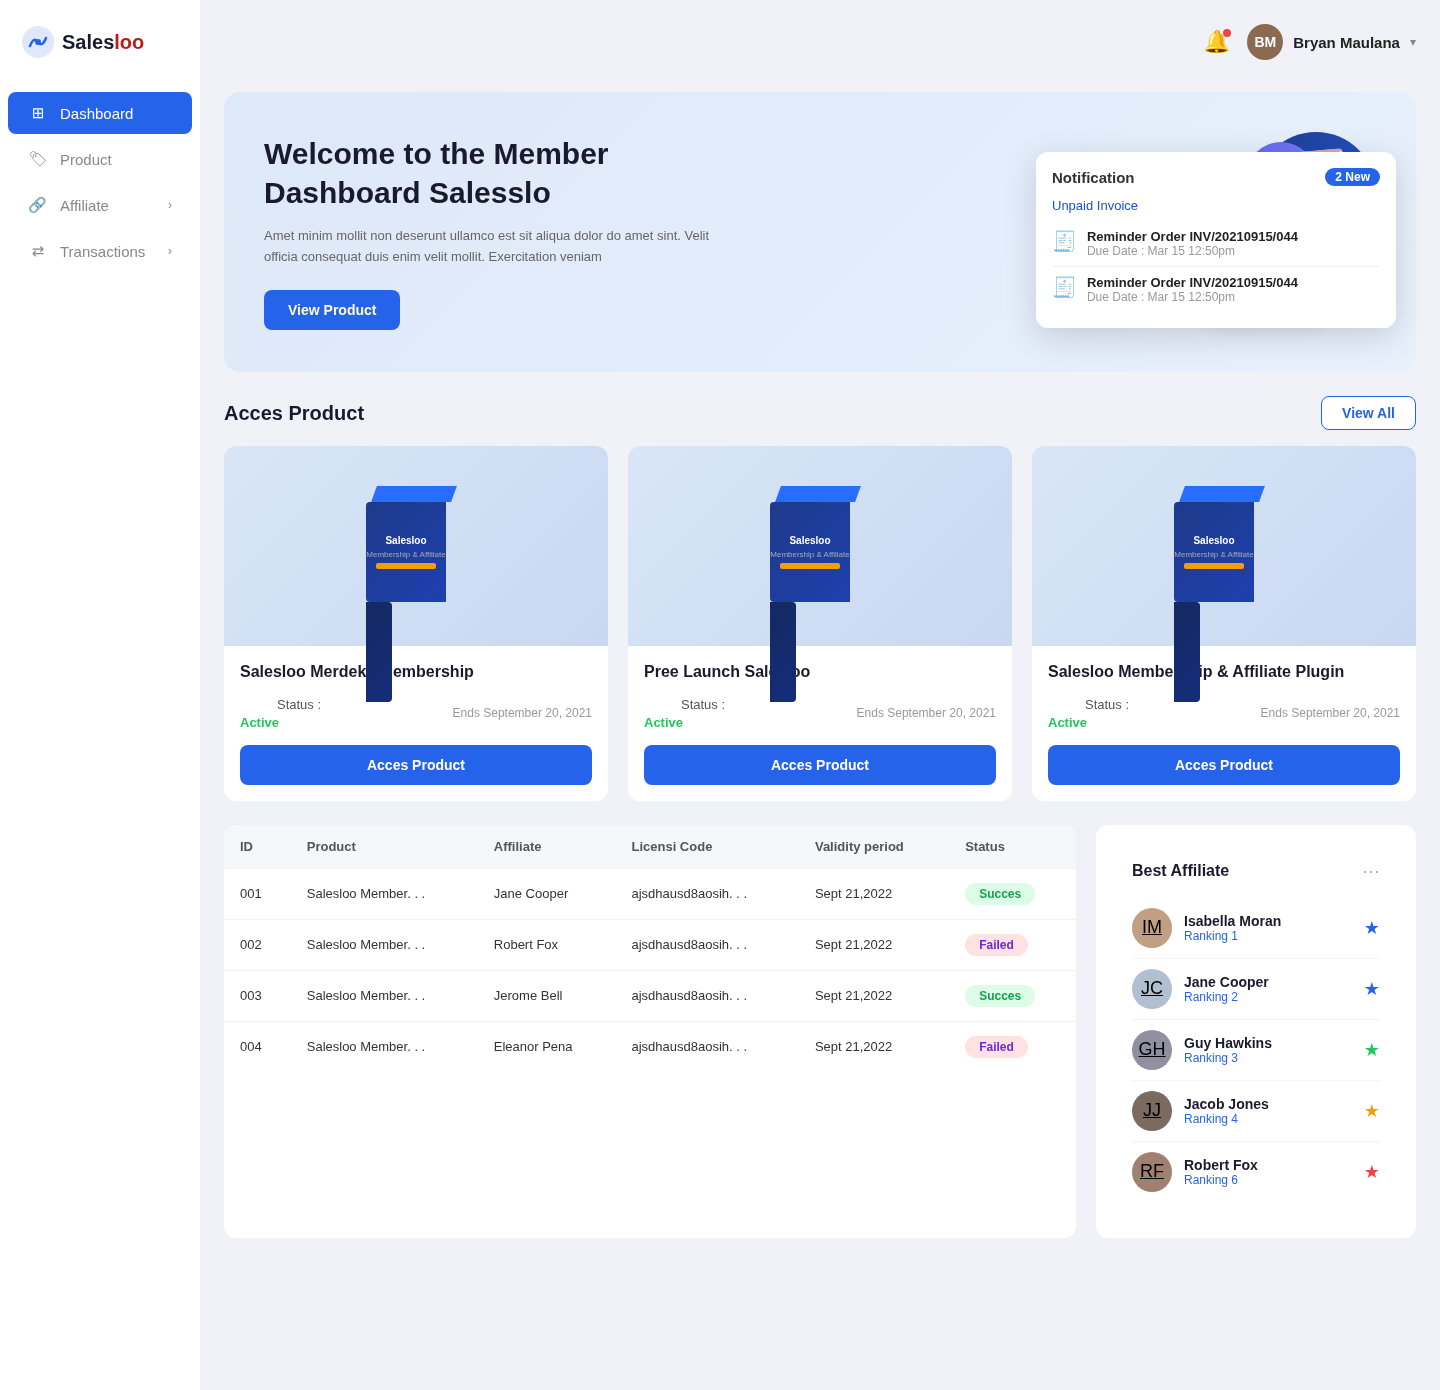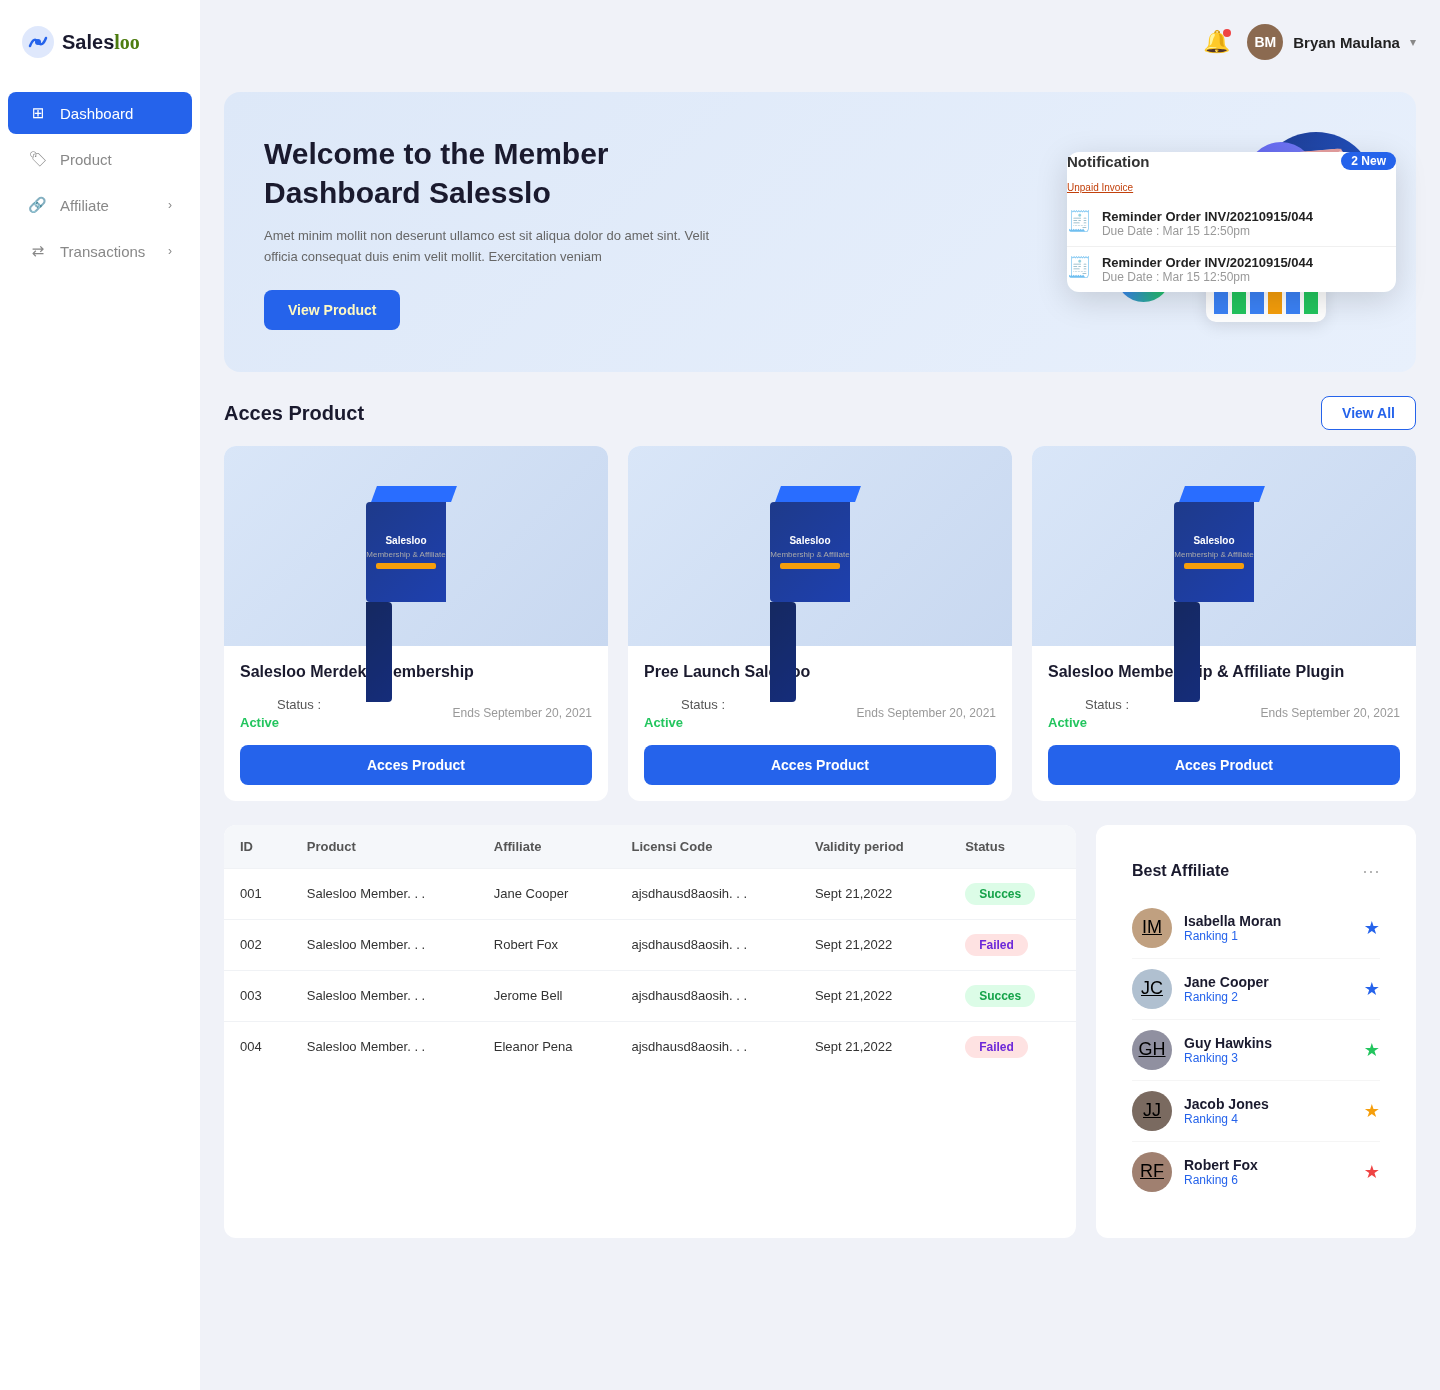--- a/index.html
+++ b/index.html
@@ -29,21 +29,21 @@
     }
     .sidebar-logo-icon {
       width: 36px;
       height: 36px;
     }
     .sidebar-logo-text {
       font-size: 20px;
       font-weight: 700;
       color: #1a1a2e;
     }
-    .sidebar-logo-text span { color: #4d7c0f; font-family: Liberation Serif, serif; }
+    .sidebar-logo-text span { color: #b91c1c; }
     .sidebar-nav { display: flex; flex-direction: column; gap: 4px; }
     .nav-item {
       display: flex;
       align-items: center;
       gap: 12px;
       padding: 12px 20px;
       cursor: pointer;
       border-radius: 8px;
       margin: 0 8px;
       color: #888;
@@ -134,43 +134,43 @@
       font-size: 14px;
       font-weight: 600;
       cursor: pointer;
     }
 
     
     .notification-popup {
       position: absolute;
       top: 60px;
       right: 20px;
-      width: 329px;
+      width: 360px;
       background: #fff;
       border-radius: 12px;
       box-shadow: 0 8px 32px rgba(0,0,0,0.15);
       z-index: 100;
-      padding: 0;
+      padding: 16px;
     }
     .notif-header {
       display: flex;
       align-items: center;
       justify-content: space-between;
       margin-bottom: 12px;
     }
     .notif-title { font-size: 15px; font-weight: 600; color: #333; }
     .notif-badge {
       background: #2563eb;
       color: #fff;
       border-radius: 12px;
       padding: 2px 10px;
       font-size: 12px;
       font-weight: 600;
     }
-    .notif-section-title { font-size: 10px; color: #c2410c; margin-bottom: 8px; text-decoration: underline; }
+    .notif-section-title { font-size: 13px; color: #1d4ed8; margin-bottom: 8px; }
     .notif-item {
       display: flex;
       align-items: flex-start;
       gap: 10px;
       padding: 8px 0;
       border-bottom: 1px solid #f0f0f0;
     }
     .notif-item:last-child { border-bottom: none; }
     .notif-icon { font-size: 20px; color: #555; flex-shrink: 0; }
     .notif-order { font-size: 13px; font-weight: 600; color: #222; }

